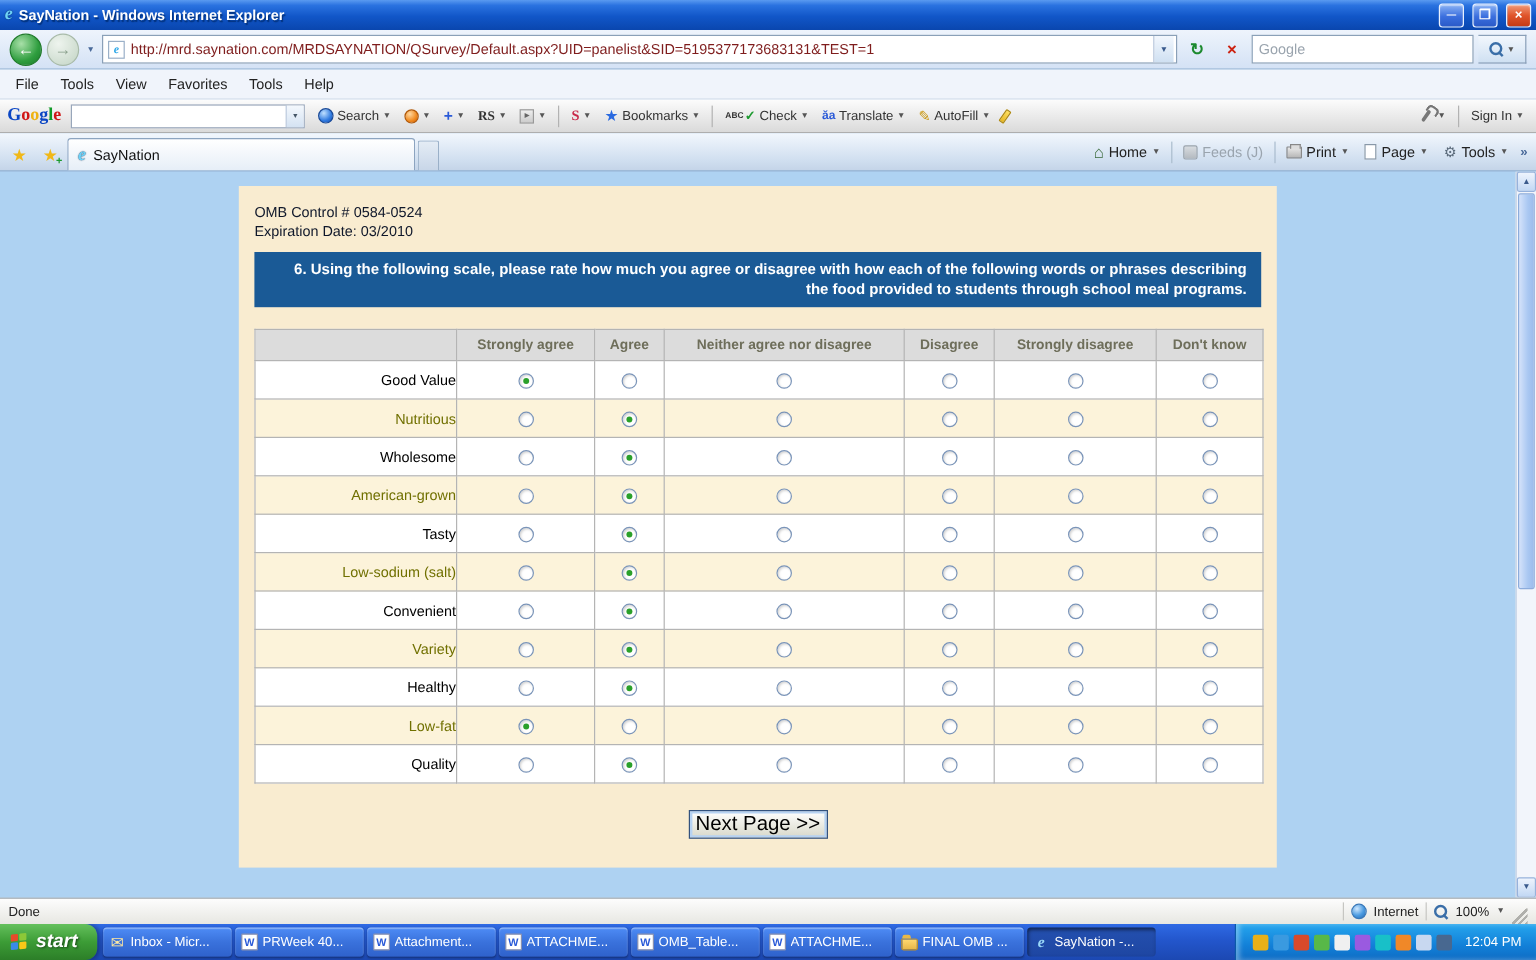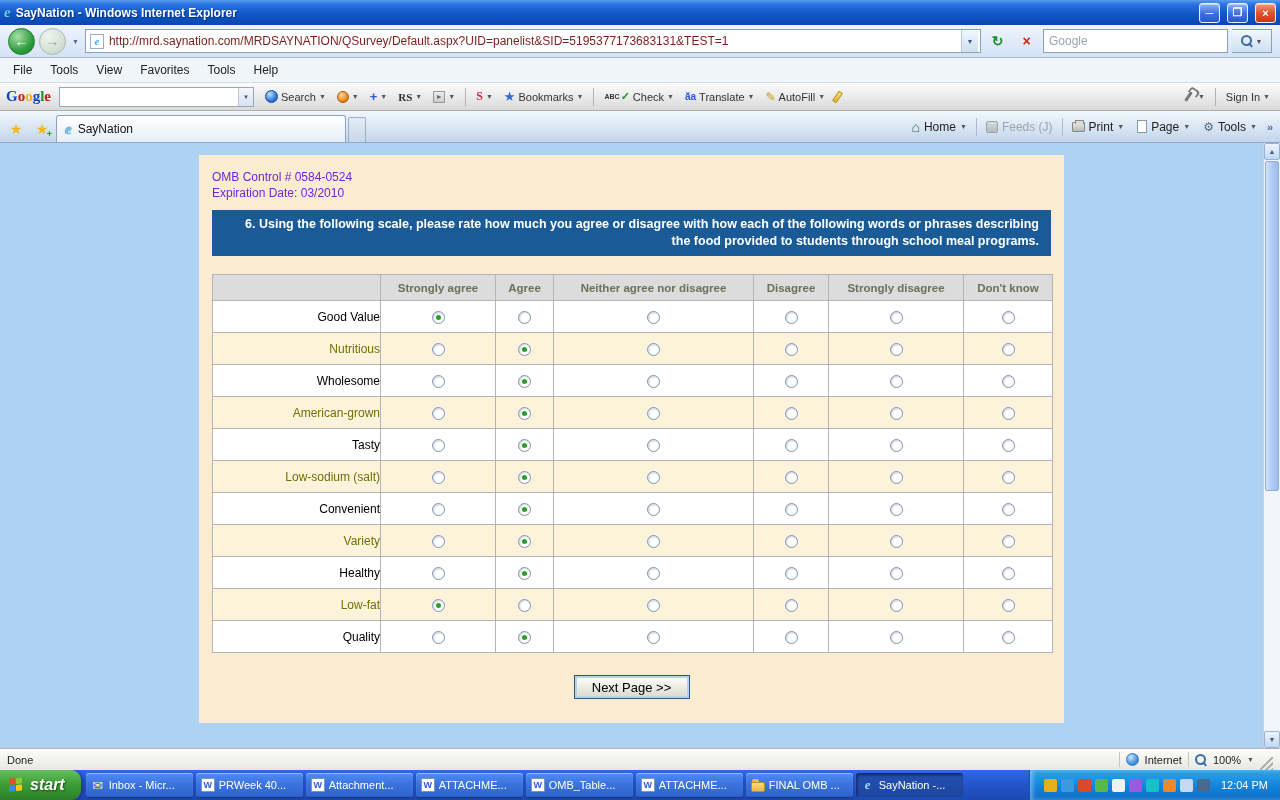--- a/index.html
+++ b/index.html
@@ -88,32 +88,32 @@
   .print-ic { width:13px; height:10px; background:linear-gradient(#e8e8e8,#b8b8b8); border:1px solid #888; border-radius:1px; position:relative; flex:none; }
   .print-ic::before { content:""; position:absolute; top:-3px; left:2px; width:7px; height:3px; background:#ddd; border:1px solid #888; border-bottom:none; }
   .pageic { width:10px; height:13px; background:#fff; border:1px solid #8898a8; flex:none; }
   .gear-ic { font-size:12px; color:#5a6a7a; line-height:1; }
   .chev { font-size:11px; color:#4a6a9a; font-weight:bold; padding:0 3px; }
 
   
   .viewport { flex:1; display:flex; overflow:hidden; background:#aed2f2; }
   .page-area { flex:1; overflow:hidden; }
   .content { width:865px; margin:12px auto 0; background:#f9ecd0; padding:14px 13px 24px; }
-  .omb-line { font-size:12px; color:#6d28d9; line-height:16px; }
+  .omb-line { font-size:12px; color:#0f172a; line-height:16px; }
   .qbar { margin-top:9px; background:#1a5a96; color:#fff; font-weight:bold; font-size:12.5px; line-height:17px; padding:6px 12px;text-align:right; }
   table.survey { border-collapse:collapse; margin-top:18px; background:#fff; table-layout:fixed; width:840px; }
   .survey th { background:#dcdcdc; border:1px solid #b4b4b4; font-size:11.5px; color:#6e6e5a; font-weight:bold; height:26px; padding:0 3px; text-align:center; }
   .survey td { border:1px solid #b4b4b4; height:32px; text-align:center; font-size:12px; background:#fff; }
   .survey tr.alt td { background:#fcf3da; }
   .survey td.row-label { text-align:right; padding-left:8px; color:#000; }
   .survey tr.alt td.row-label { color:#707000; }
   .radio { display:inline-block; width:13px; height:13px; border-radius:50%; background:#fff; border:1px solid #7a94b8; position:relative; vertical-align:middle; box-shadow:inset 1px 1px 2px rgba(0,0,0,.18); }
   .radio.checked::after { content:""; position:absolute; left:3px; top:3px; width:5px; height:5px; border-radius:50%; background:#2aa02a; }
   .next-row { text-align:center; margin-top:22px; }
-  .next-btn { min-width:116px; height:24px; font-size:13px; font-family:"Liberation Sans",sans-serif; color:#000;
+  .next-btn { min-width:116px; height:24px; font-size:17px; font-family:"Liberation Sans",sans-serif; color:#000;
     background:linear-gradient(#ffffff,#e8e8de 60%,#d8d8ca); border:1px solid #33527e; box-shadow:inset 0 0 0 2px #b6d2f2; cursor:default; }
 
   
   .scrollbar { width:17px; flex:none; background:#f2f5fb; border-left:1px solid #c4d2e4; display:flex; flex-direction:column; }
   .sb-arrow { height:17px; flex:none; background:linear-gradient(#eef4fd,#c2d8f4); border:1px solid #96b2dc; border-radius:2px; color:#3a5a8c; font-size:7px; display:flex; align-items:center; justify-content:center; }
   .sb-thumb { height:330px; margin:1px; background:linear-gradient(90deg,#d4e2fa,#aac8f2 60%,#9cbcec); border:1px solid #8cacdc; border-radius:2px; }
 
   
   .statusbar { height:22px; flex:none; display:flex; align-items:center; gap:6px; padding:0 7px;
     background:linear-gradient(#fdfdfd,#e7e7e2); border-top:1px solid #b4b4b4; font-size:11px; color:#222; }

